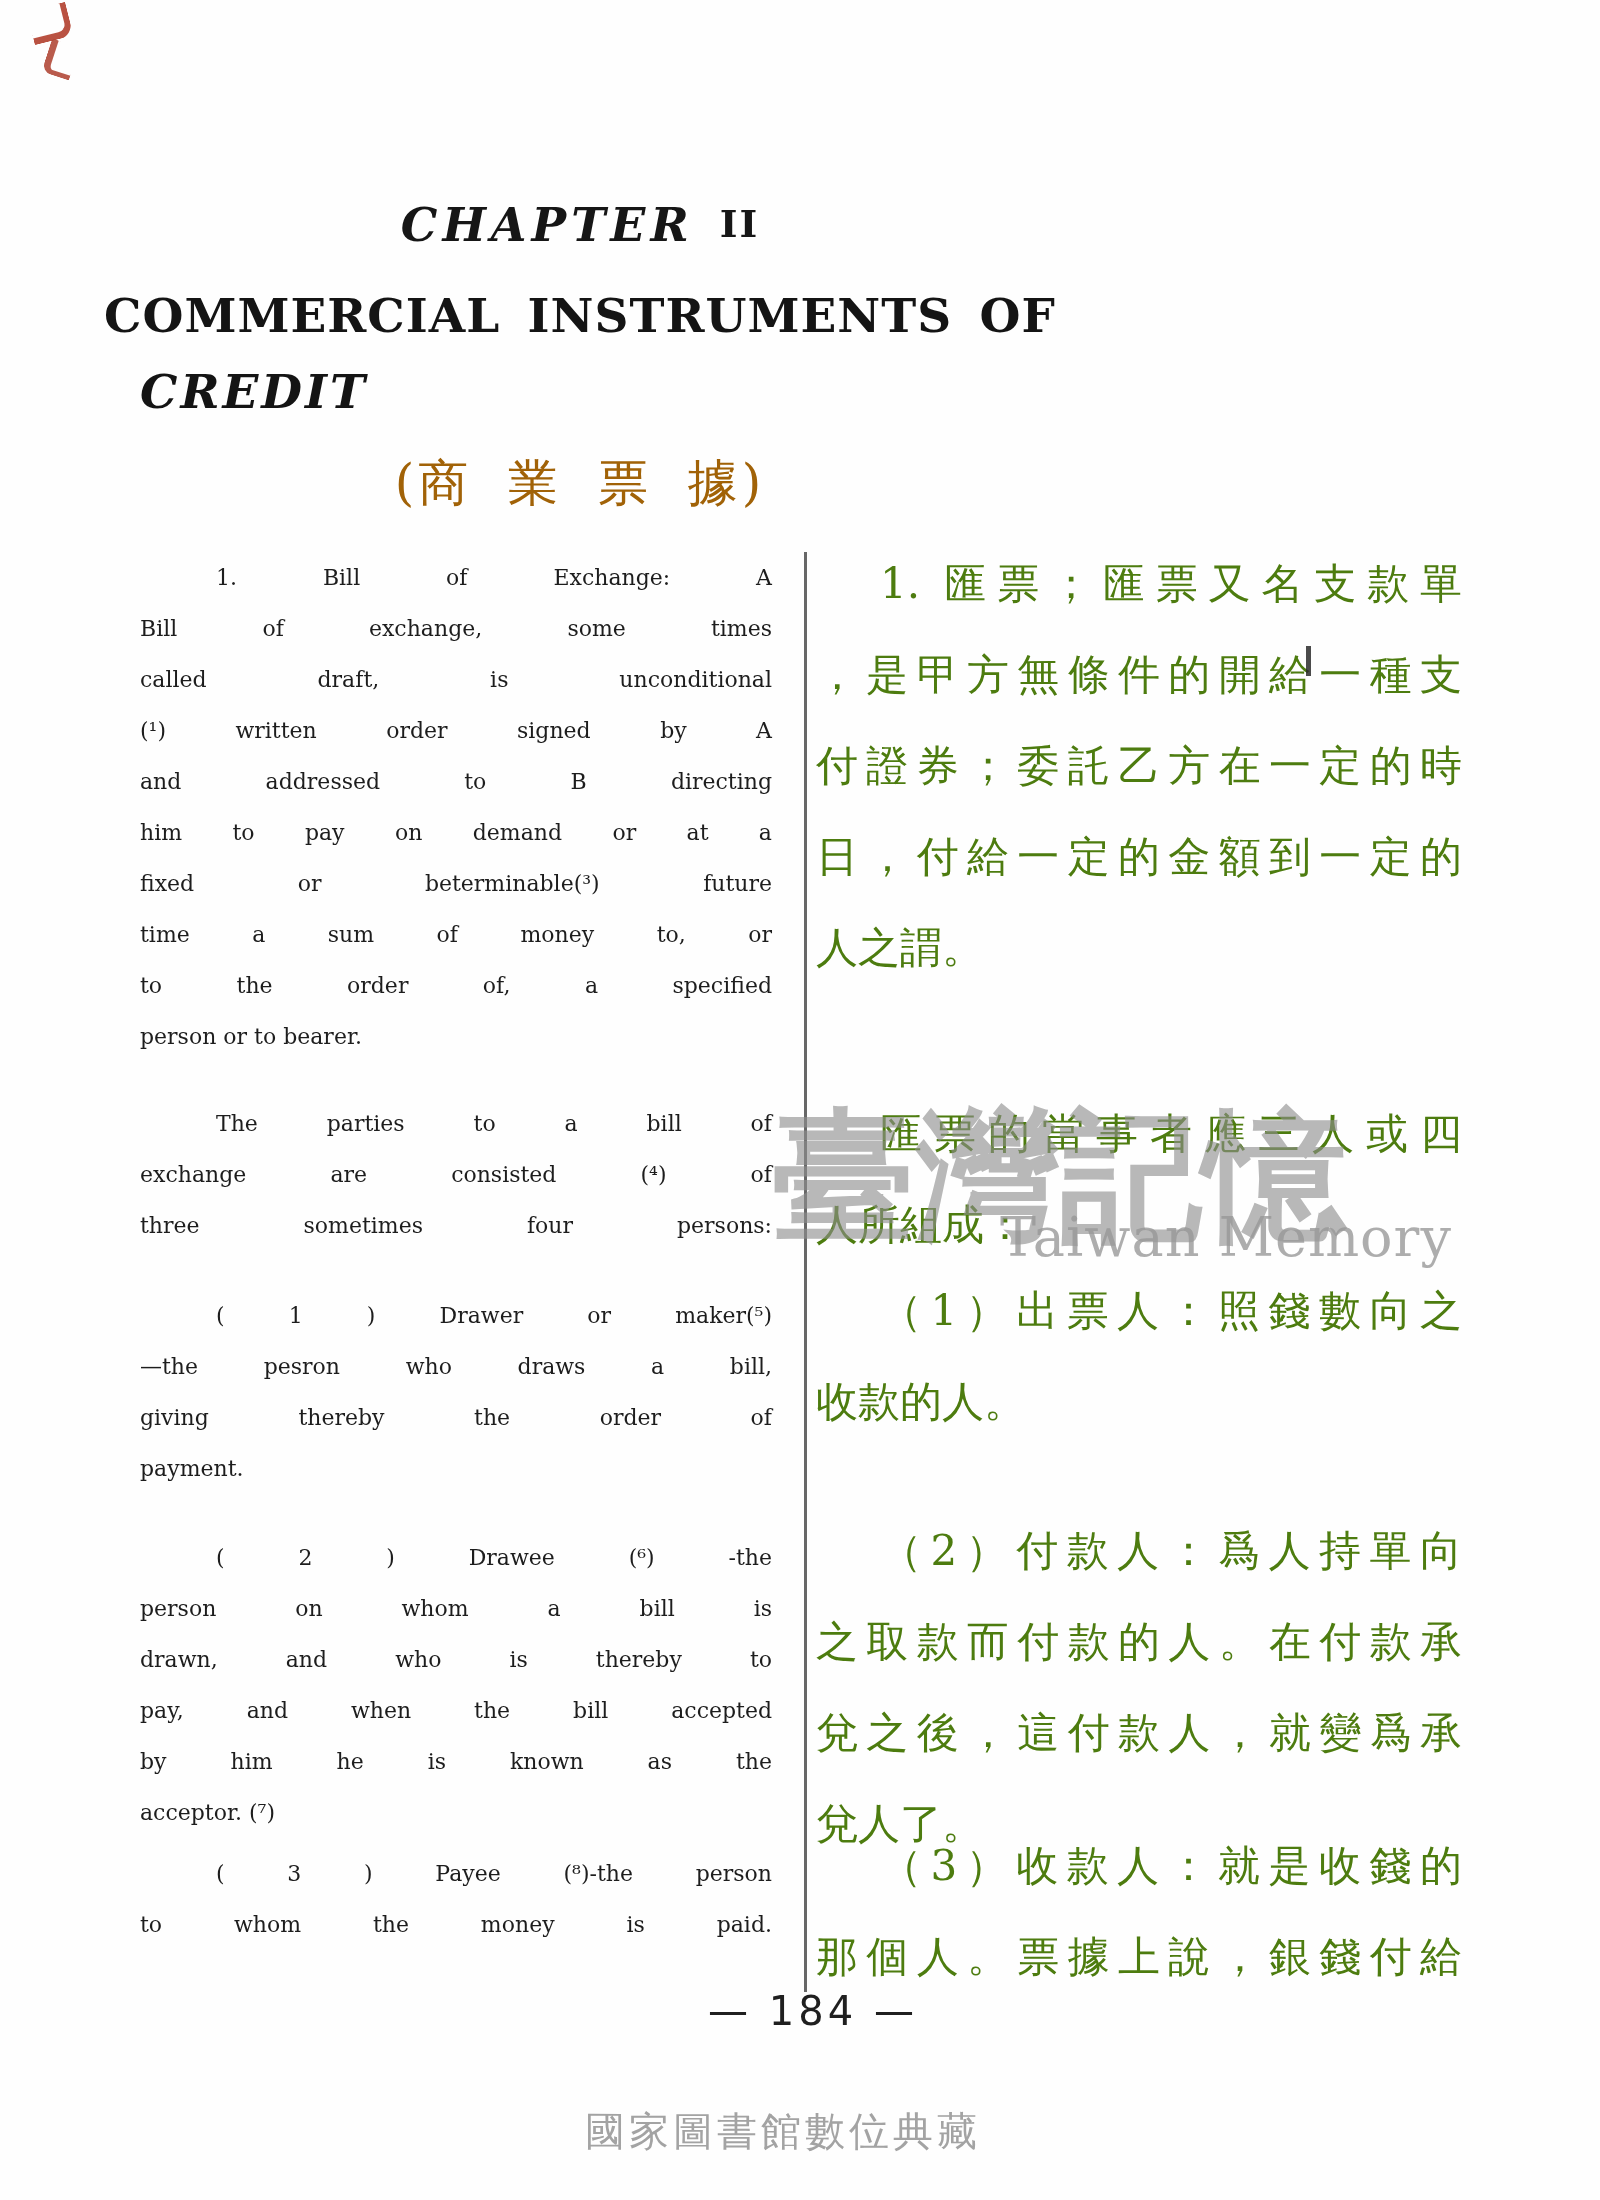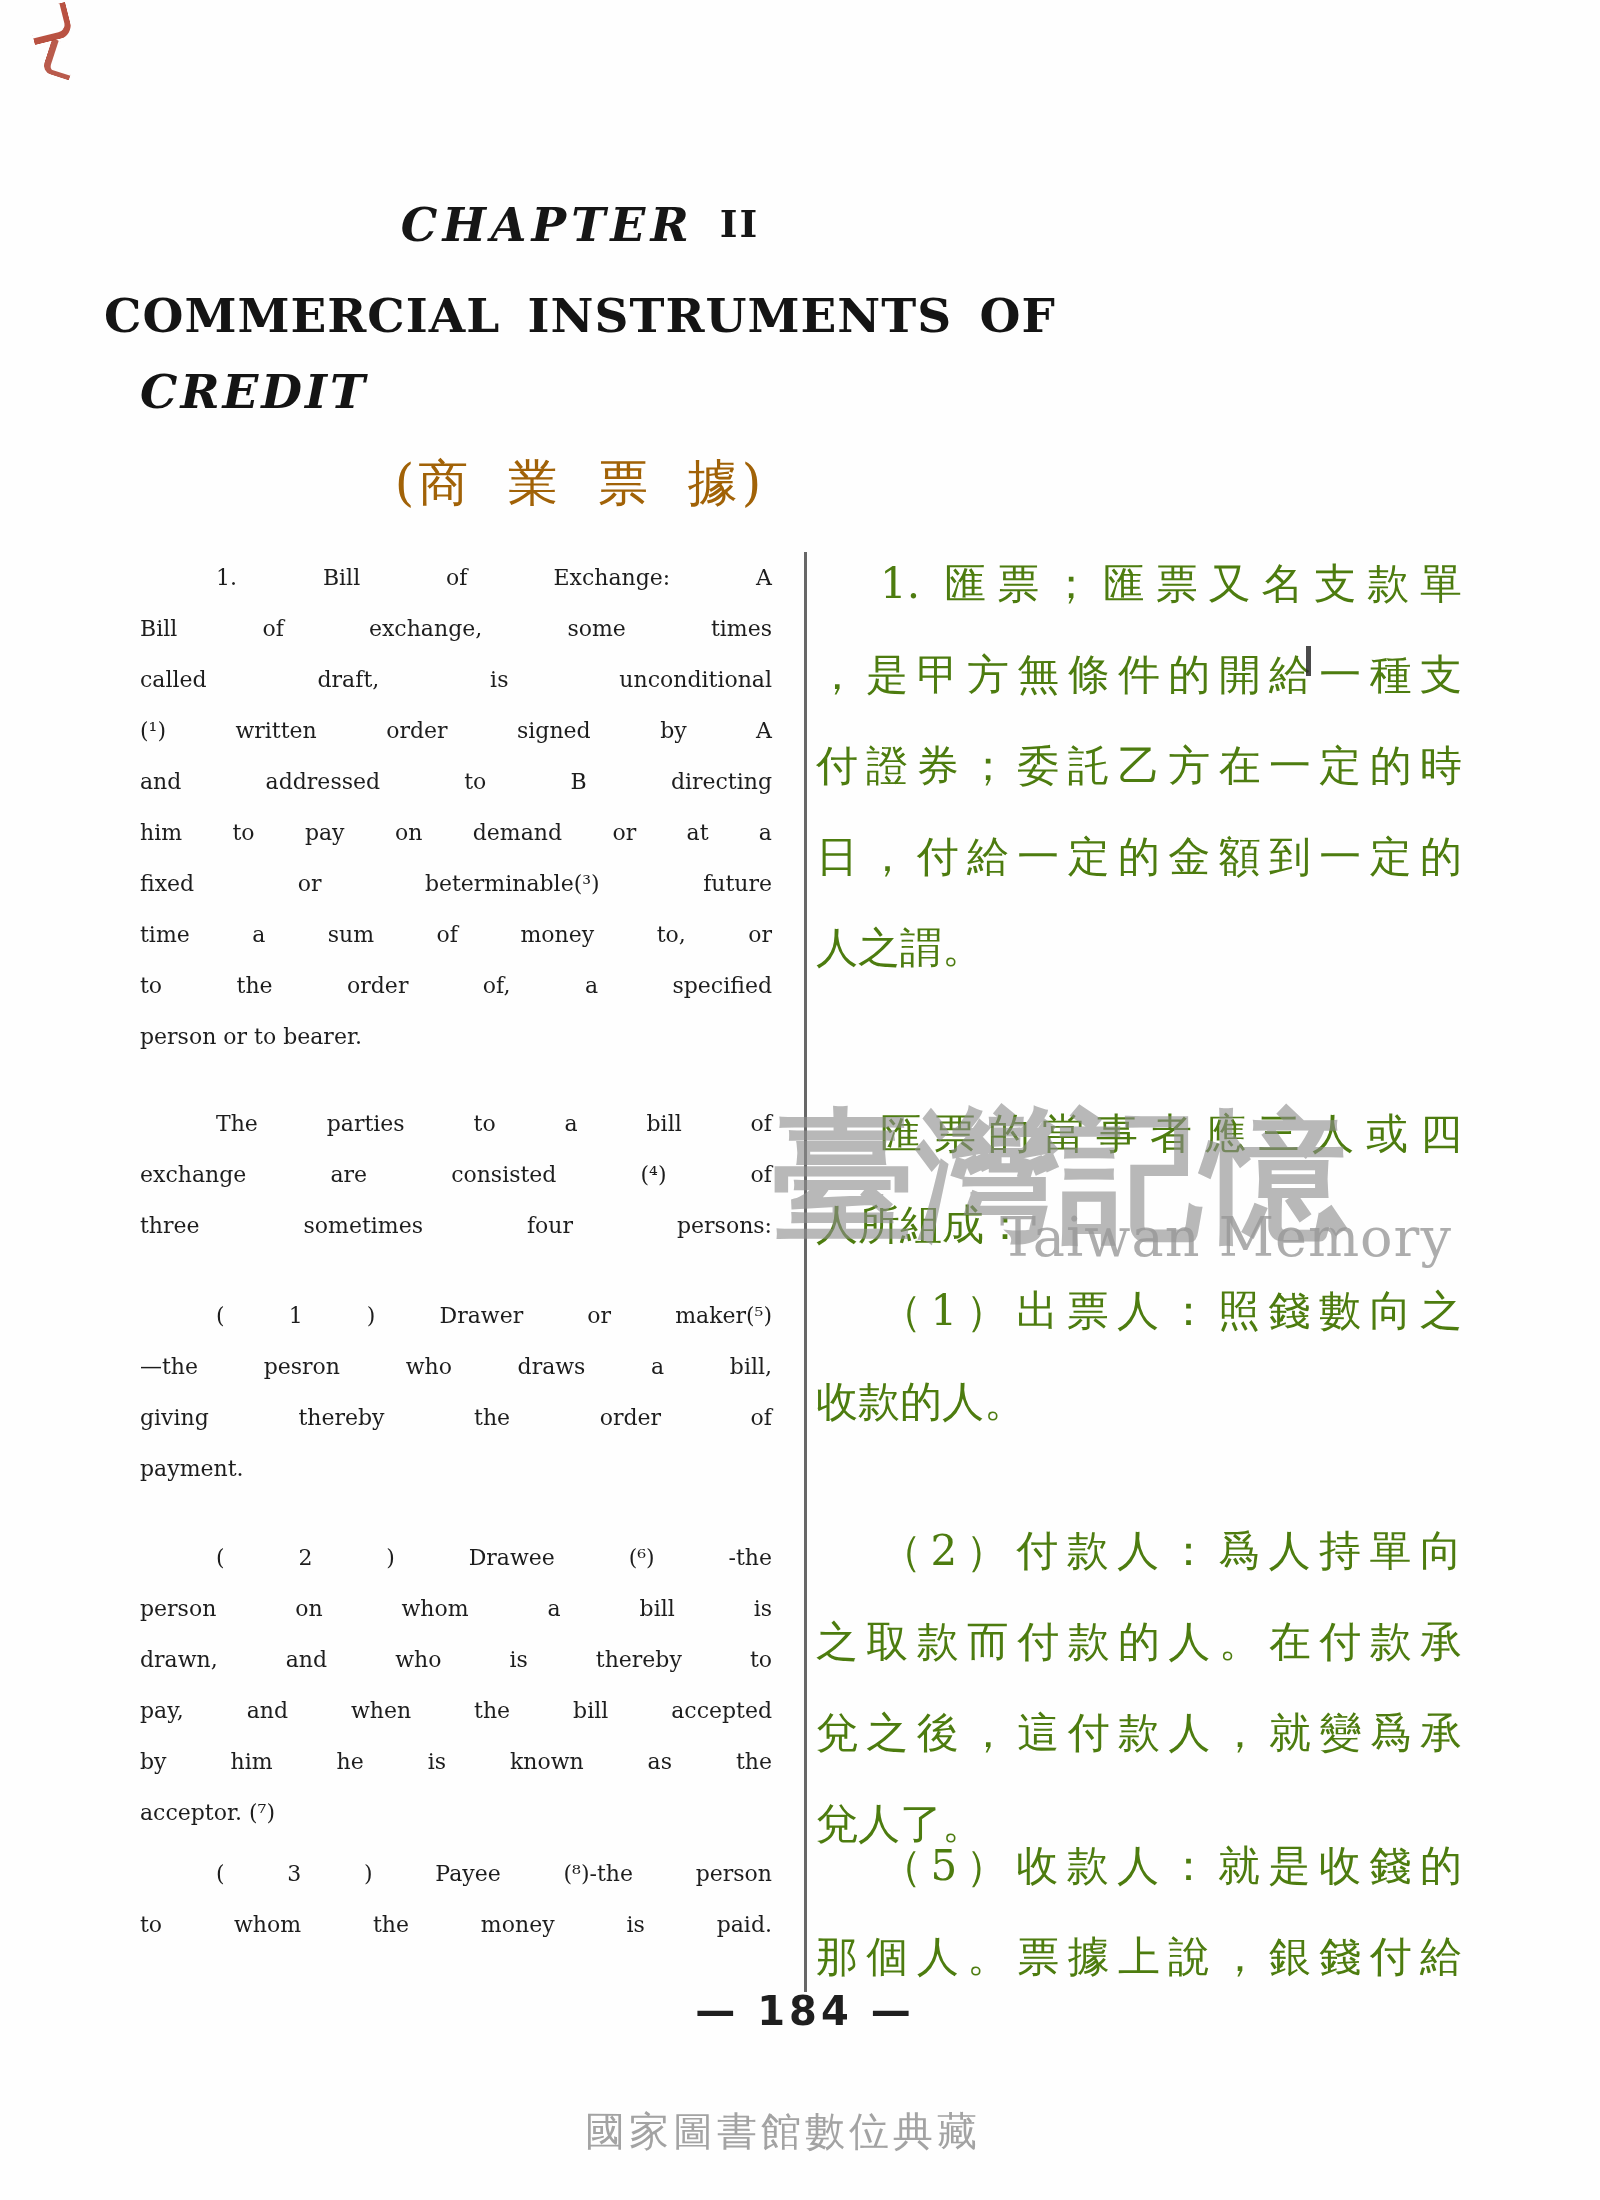--- a/index.html
+++ b/index.html
@@ -27,22 +27,22 @@
   .en-para .line.first{text-indent:76px;}
   .cjk-para .line.first{text-indent:64px;}
   
   .divider{position:absolute;left:804px;top:552px;width:3px;height:1440px;background:#454545;opacity:.82;}
   
   .watermark-cjk{position:absolute;left:772px;top:1082px;font-size:142px;font-weight:bold;
     letter-spacing:2px;color:#8e8e8e;opacity:.62;white-space:nowrap;pointer-events:none;}
   .watermark-latin{position:absolute;left:1000px;top:1206px;font-size:54px;color:#979797;opacity:.78;
     letter-spacing:1px;pointer-events:none;}
   
-  .page-number{position:absolute;left:140px;top:1988px;width:1330px;text-align:center;
-    font-family:"DejaVu Sans","Liberation Sans",sans-serif;font-weight:bold;font-size:40px;
+  .page-number{position:absolute;left:148px;top:1988px;width:1330px;text-align:center;
+    font-family:"DejaVu Sans","Liberation Sans",sans-serif;font-weight:normal;font-size:40px;
     letter-spacing:4px;color:#1f1f1f;}
   .footer{position:absolute;left:0;top:2104px;width:1566px;text-align:center;
     font-size:40px;letter-spacing:4px;color:#a3a3a3;}
   
   .mark1{position:absolute;left:30px;top:6px;width:34px;height:28px;
     border-bottom:7px solid #b2402e;border-right:6px solid #b2402e;
     border-radius:0 0 14px 2px;transform:rotate(-14deg);opacity:.9;}
   .mark2{position:absolute;left:46px;top:42px;width:22px;height:30px;
     border-left:7px solid #ad3f2d;border-bottom:5px solid #ad3f2d;
     border-radius:4px 0 0 10px;transform:rotate(18deg);opacity:.85;}
@@ -116,21 +116,21 @@
       <div class="line first">（1）出票人：照錢數向之</div>
       <div class="line last">收款的人。</div>
     </div>
   <div class="cjk-para" style="top:1505px">
       <div class="line first">（2）付款人：爲人持單向</div>
       <div class="line">之取款而付款的人。在付款承</div>
       <div class="line">兌之後，這付款人，就變爲承</div>
       <div class="line last">兌人了。</div>
     </div>
   <div class="cjk-para" style="top:1820px">
-      <div class="line first">（5）收款人：就是收錢的</div>
+      <div class="line first">（3）收款人：就是收錢的</div>
       <div class="line">那個人。票據上說，銀錢付給</div>
     </div>
 
   <div class="tick"></div>
 
   <div class="watermark-cjk">臺灣記憶</div>
   <div class="watermark-latin">Taiwan Memory</div>
 
   <div class="page-number">— 184 —</div>
   <div class="footer">國家圖書館數位典藏</div>

